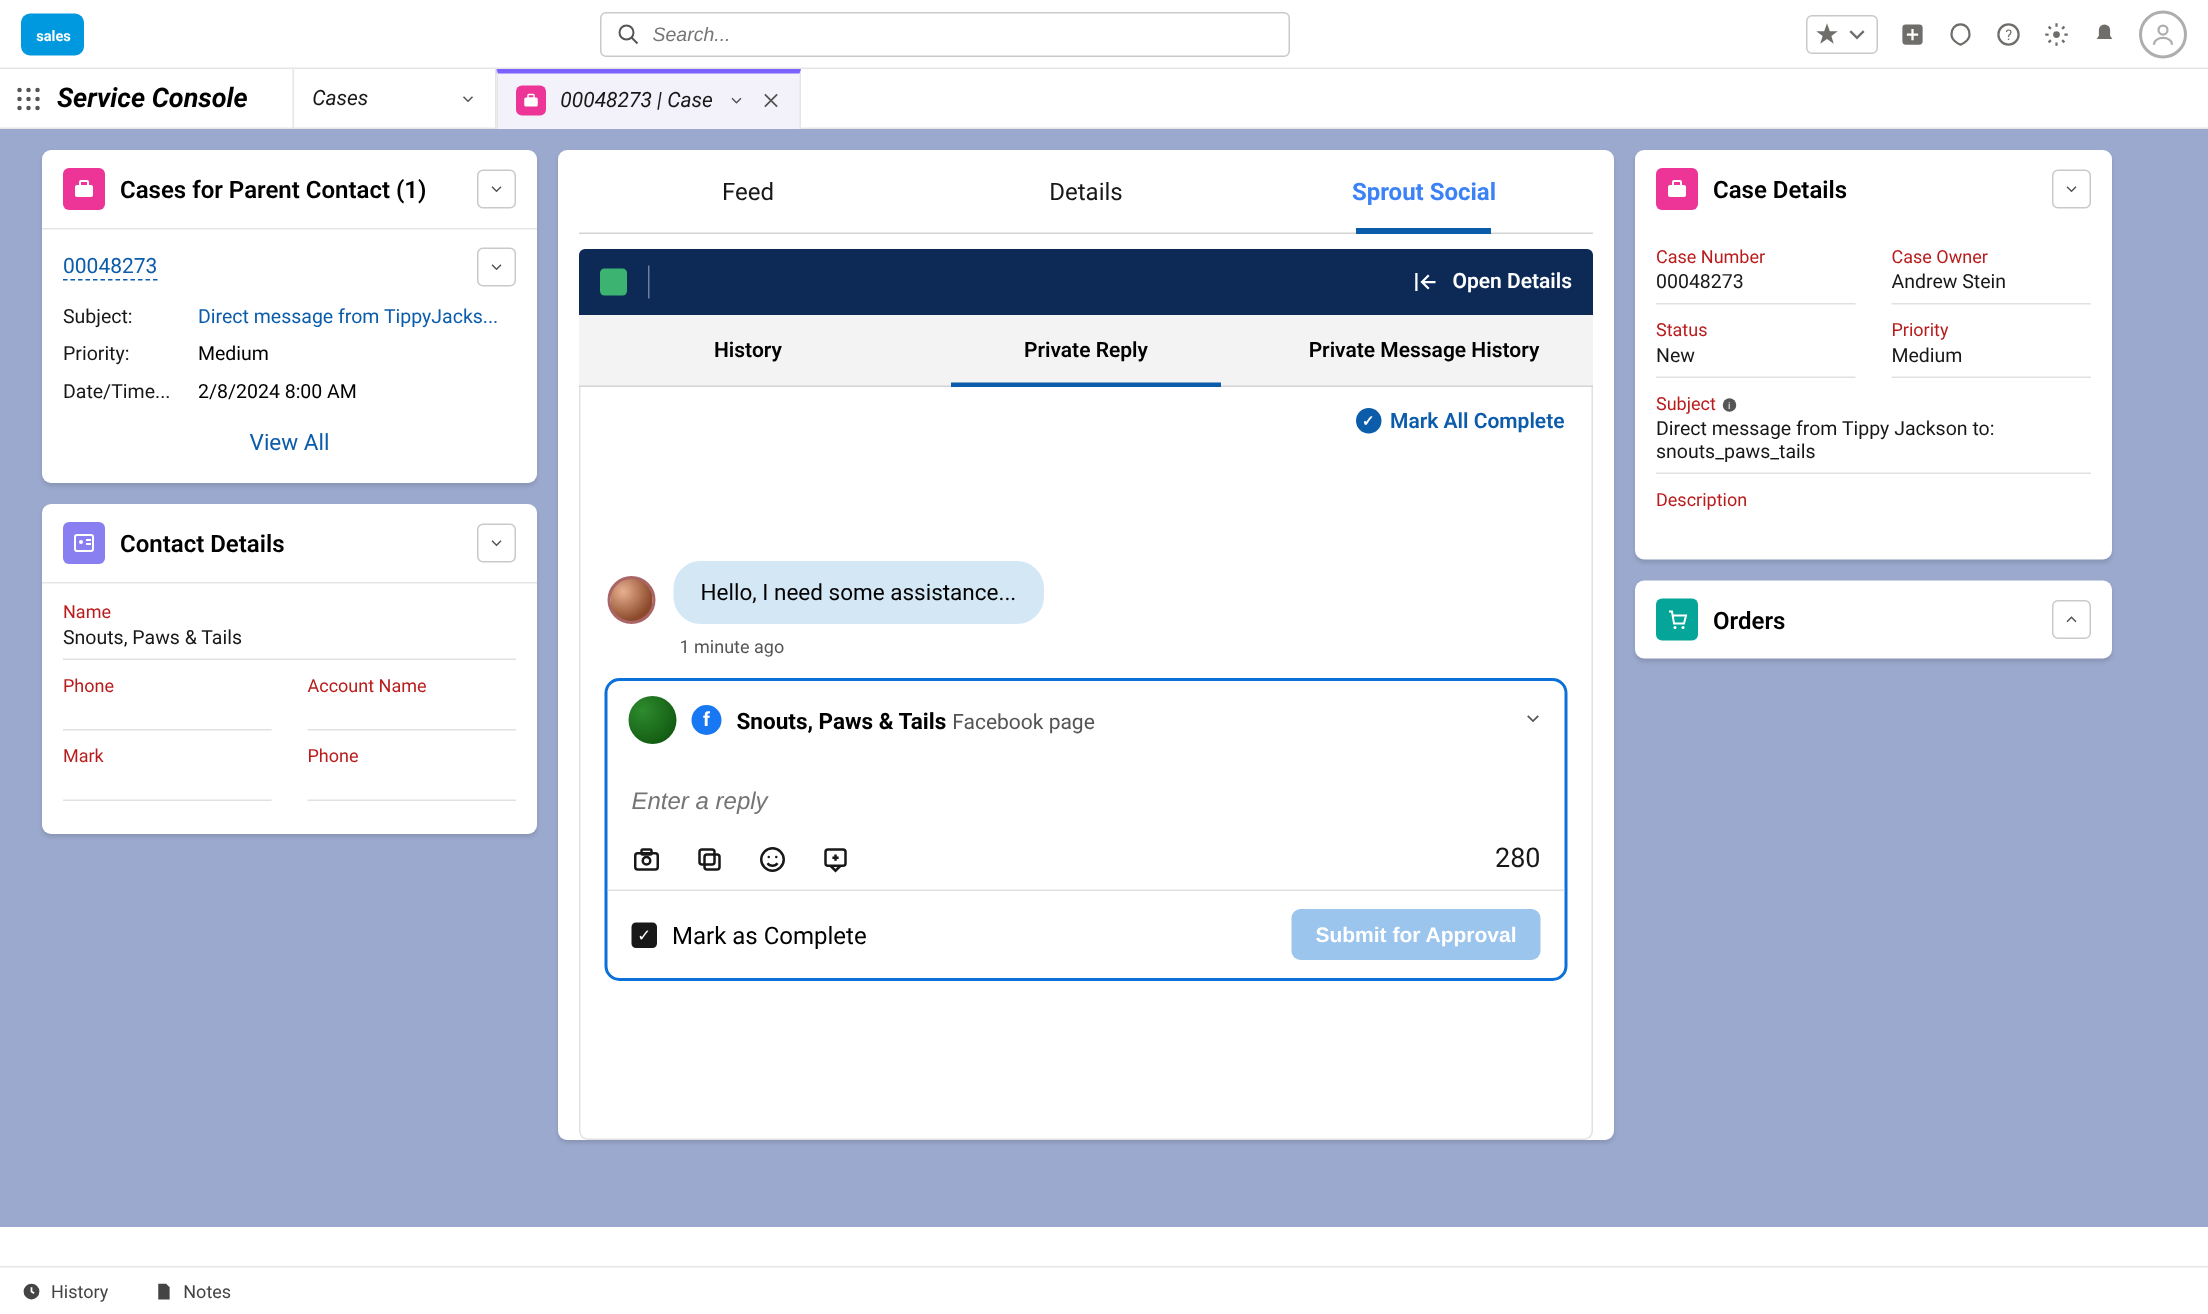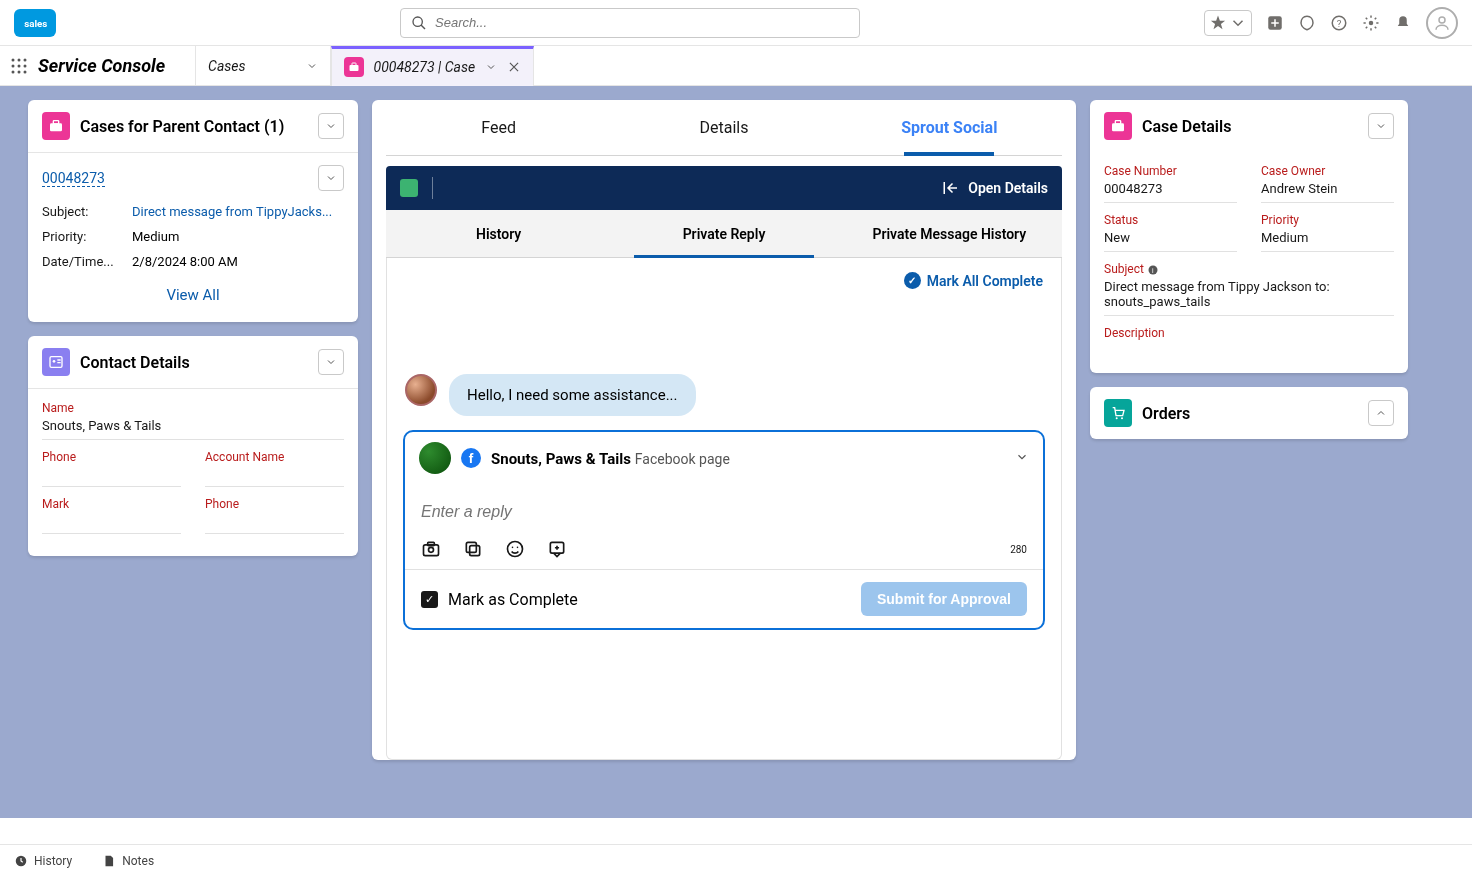--- a/index.html
+++ b/index.html
@@ -70,37 +70,37 @@
 .open-details svg { width: 18px; height: 18px; }
 
 .sub-tabs { height: 48px; background: #f3f3f3; display: flex; border-bottom: 1px solid #d4d4d4; }
 .sub-tab { flex: 1; display: flex; align-items: center; justify-content: center; font-size: 14px; font-weight: 600; cursor: pointer; position: relative; }
 .sub-tab.active::after { content: ''; position: absolute; bottom: -1px; left: 10%; right: 10%; height: 3px; background: #0b5cab; }
 
 .reply-pane { flex: 1; background: #fff; padding: 16px 8px; border: 1px solid #e1e1e1; border-top: none; border-radius: 0 0 6px 6px; position: relative; }
 .markall { position: absolute; top: 14px; right: 18px; color: #0b5cab; font-size: 14px; font-weight: 600; display: flex; align-items: center; gap: 6px; cursor: pointer; }
 .markall-circle { width: 17px; height: 17px; border-radius: 50%; background: #0b5cab; display: flex; align-items: center; justify-content: center; color: #fff; font-size: 10px; }
 
-.msg-row { display: flex; align-items: flex-start; gap: 12px; margin-top: 100px; padding-left: 10px; }
+.msg-row { display: flex; align-items: flex-end; gap: 12px; margin-top: 100px; padding-left: 10px; }
 .msg-avatar { width: 32px; height: 32px; border-radius: 50%; background: radial-gradient(circle at 30% 30%, #e8b090, #8b4a2b 70%); border: 2px solid #a66; }
 .msg-bubble { background: #d4e7f5; padding: 12px 18px; border-radius: 18px; font-size: 15px; }
 .msg-time { font-size: 12px; color: #555; margin: 8px 0 0 58px; }
 
 .reply-box { margin: 14px 8px 0; border: 2px solid #0b70d8; border-radius: 10px; overflow: hidden; }
 .reply-head { display: flex; align-items: center; padding: 10px 14px; gap: 10px; }
 .reply-avatar { width: 32px; height: 32px; border-radius: 50%; background: radial-gradient(circle at 30% 30%, #2e8b2e, #0a4d0a); }
 .fb-icon { width: 20px; height: 20px; background: #1877f2; border-radius: 50%; color: #fff; display: flex; align-items: center; justify-content: center; font-size: 13px; font-weight: 700; }
 .reply-name { font-size: 15px; font-weight: 700; }
 .reply-sub { font-size: 14px; color: #555; }
 .reply-head-right { margin-left: auto; color: #555; }
 .reply-input { padding: 18px 16px 8px; }
 .reply-input input { width: 100%; border: none; outline: none; font-size: 16px; font-style: italic; color: #555; }
 .reply-tools { display: flex; align-items: center; padding: 10px 16px; gap: 22px; color: #181818; border-bottom: 1px solid #e1e1e1; }
 .reply-tools svg { width: 20px; height: 20px; }
-.char-count { margin-left: auto; font-size: 10px; color: #181818; }
+.char-count { margin-left: auto; font-size: 18px; color: #181818; }
 .reply-foot { display: flex; align-items: center; padding: 12px 16px; }
 .check-mark { width: 17px; height: 17px; background: #181818; border-radius: 3px; color: #fff; display: flex; align-items: center; justify-content: center; font-size: 11px; margin-right: 10px; }
 .submit-btn { margin-left: auto; background: #9cc5ed; color: #fff; font-weight: 600; padding: 9px 16px; border-radius: 6px; font-size: 14px; border: none; }
 
 .bottom-bar { position: absolute; bottom: 0; left: 0; right: 0; height: 32px; background: #fff; border-top: 1px solid #e5e5e5; display: flex; align-items: center; padding: 0 14px; gap: 30px; font-size: 12px; color: #444; }
 .bottom-item { display: flex; align-items: center; gap: 6px; }
 
 .icon-svg { width: 18px; height: 18px; }
 </style>
 </head>
@@ -305,20 +305,21 @@
       <div class="reply-pane">
         <div class="markall">
           <div class="markall-circle">✓</div>
           <span>Mark All Complete</span>
         </div>
 
         <div class="msg-row">
           <div class="msg-avatar"></div>
           <div class="msg-bubble">Hello, I need some assistance...</div>
         </div>
+        <div class="msg-time">1 minute ago</div>
 
         <div class="reply-box">
           <div class="reply-head">
             <div class="reply-avatar"></div>
             <div class="fb-icon">f</div>
             <div>
               <span class="reply-name">Snouts, Paws &amp; Tails</span>
               <span class="reply-sub">Facebook page</span>
             </div>
             <div class="reply-head-right">

